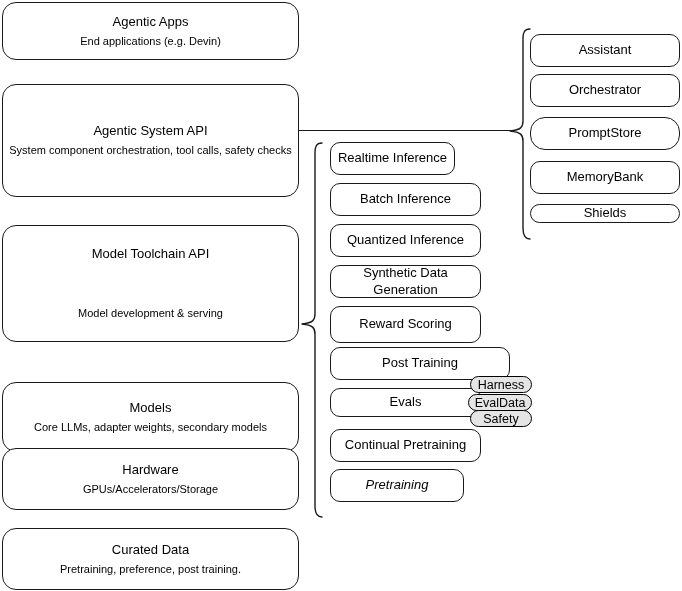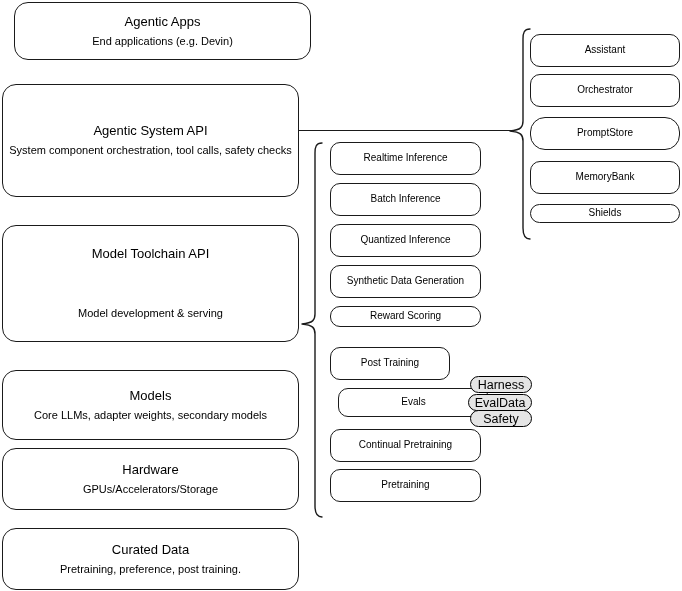--- a/index.html
+++ b/index.html
@@ -50,21 +50,21 @@
     margin-top: 5px;
   }
 
   
   .chip {
     border-radius: 10px;
     font-size: 12.5px;
     border-width: 1.3px;
   }
   .chip .chip-label {
-    font-size: 10px;
+    font-size: 13px;
   }
 
   
   .pill {
     position: absolute;
     box-sizing: border-box;
     border: 1.4px solid #000000;
     border-radius: 999px;
     background: #e5e5e5;
     display: flex;
@@ -89,36 +89,36 @@
     position: absolute;
     z-index: 2;
   }
   .brace svg { display: block; }
 </style>
 </head>
 <body>
 
 <div id="canvas">
 
-  <div class="box layer" style="left:2px; top:2px; width:297px; height:58px;margin-left:12px;">
+  <div class="box layer" style="left:2px; top:2px; width:297px; height:58px;">
     <div class="layer-title">Agentic Apps</div>
     <div class="layer-sub">End applications (e.g. Devin)</div>
   </div>
 
   <div class="box layer" style="left:2px; top:84px; width:297px; height:113px;">
     <div class="layer-title">Agentic System API</div>
     <div class="layer-sub">System component orchestration, tool calls, safety checks</div>
   </div>
 
   <div class="box layer" style="left:2px; top:225px; width:297px; height:117px;gap:40px;">
     <div class="layer-title">Model Toolchain API</div>
     <div class="layer-sub">Model development &amp; serving</div>
   </div>
 
-  <div class="box layer" style="left:2px; top:370px; width:297px; height:70px;">
+  <div class="box layer" style="left:2px; top:382px; width:297px; height:70px;">
     <div class="layer-title">Models</div>
     <div class="layer-sub">Core LLMs, adapter weights, secondary models</div>
   </div>
 
   <div class="box layer" style="left:2px; top:448px; width:297px; height:62px;">
     <div class="layer-title">Hardware</div>
     <div class="layer-sub">GPUs/Accelerators/Storage</div>
   </div>
 
   <div class="box layer" style="left:2px; top:528px; width:297px; height:62px;">
@@ -133,53 +133,53 @@
       <path d="M22 3 C16 3 15 7 15 13 L15 174 C15 180 13 183 2 184 C13 185 15 188 15 194 L15 366 C15 372 16 377 22 377" stroke="#1a1a1a" stroke-width="1.4" fill="none" stroke-linecap="round" stroke-linejoin="round"></path>
     </svg>
   </div>
 
   <div class="brace" style="left:508px; top:26px; width:24px; height:216px;">
     <svg width="24" height="216" viewBox="0 0 24 216" fill="none" xmlns="http://www.w3.org/2000/svg">
       <path d="M22 3 C16 3 15 7 15 13 L15 95 C15 101 13 104 2 105 C13 106 15 109 15 115 L15 202 C15 208 16 213 22 213" stroke="#1a1a1a" stroke-width="1.4" fill="none" stroke-linecap="round" stroke-linejoin="round"></path>
     </svg>
   </div>
 
-  <div class="box chip" style="left:330px; top:142px; width:151px; height:33px;">
+  <div class="box chip" style="left:330px; top:142px; width:125px; height:33px;">
     <span class="chip-label">Realtime Inference</span>
   </div>
 
   <div class="box chip" style="left:330px; top:183px; width:151px; height:33px;">
     <span class="chip-label">Batch Inference</span>
   </div>
 
   <div class="box chip" style="left:330px; top:224px; width:151px; height:33px;">
     <span class="chip-label">Quantized Inference</span>
   </div>
 
   <div class="box chip" style="left:330px; top:265px; width:151px; height:33px;">
     <span class="chip-label">Synthetic Data Generation</span>
   </div>
 
-  <div class="box chip" style="left:330px; top:306px; width:151px; height:21px;">
+  <div class="box chip" style="left:330px; top:306px; width:151px; height:37px;">
     <span class="chip-label">Reward Scoring</span>
   </div>
 
-  <div class="box chip" style="left:330px; top:347px; width:120px; height:33px;">
+  <div class="box chip" style="left:330px; top:347px; width:180px; height:33px;">
     <span class="chip-label">Post Training</span>
   </div>
 
-  <div class="box chip" style="left:338px; top:388px; width:151px; height:29px;">
+  <div class="box chip" style="left:330px; top:388px; width:151px; height:29px;">
     <span class="chip-label">Evals</span>
   </div>
 
   <div class="box chip" style="left:330px; top:429px; width:151px; height:33px;">
     <span class="chip-label">Continual Pretraining</span>
   </div>
 
-  <div class="box chip" style="left:330px; top:469px; width:151px; height:33px;">
+  <div class="box chip" style="left:330px; top:469px; width:134px; height:33px;font-style:italic;">
     <span class="chip-label">Pretraining</span>
   </div>
 
   <div class="pill" style="left:470px; top:376px; width:62px; height:17px;">
     <span>Harness</span>
   </div>
 
   <div class="pill" style="left:468px; top:394px; width:64px; height:17px;align-items:flex-end;">
     <span>EvalData</span>
   </div>

